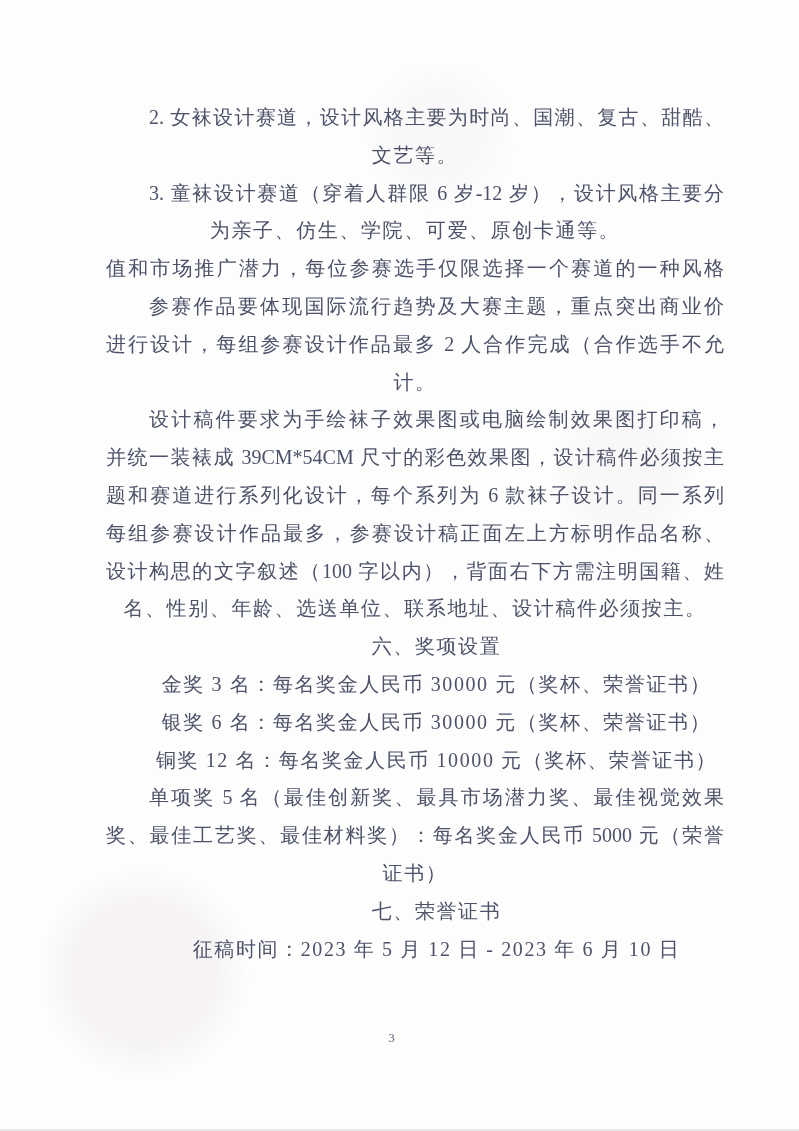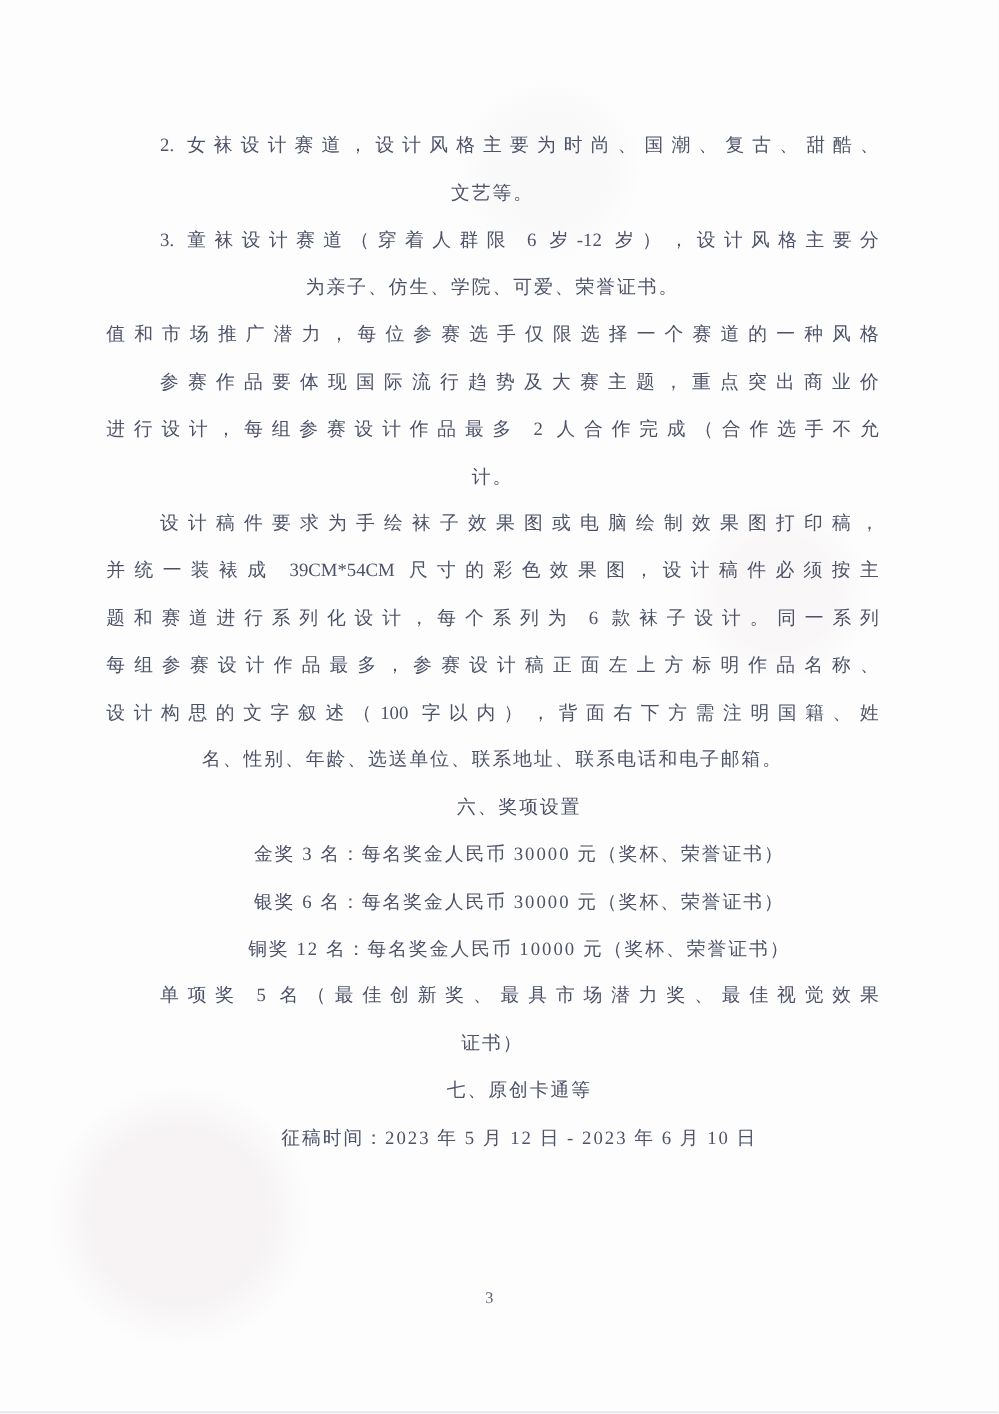--- a/index.html
+++ b/index.html
@@ -25,24 +25,24 @@
     position: absolute;
     inset: 0;
     background:
       radial-gradient(circle at 18% 86%, rgba(235,225,228,0.35) 0 6%, transparent 9%),
       radial-gradient(circle at 78% 42%, rgba(240,232,234,0.30) 0 5%, transparent 8%),
       radial-gradient(circle at 55% 12%, rgba(242,238,240,0.30) 0 4%, transparent 7%);
     pointer-events: none;
   }
   .text-block {
     position: absolute;
-    left: 85px;
+    left: 106px;
     top: 99px;
     width: 618px;
-    font-size: 15px;
+    font-size: 20px;
     color: #4d5269;
   }
   .line {
     height: 37.8px;
     line-height: 37.8px;
     overflow: hidden;
     text-align: center;
   }
   .line:not(.justify) {
     letter-spacing: 1.6px;
@@ -76,37 +76,38 @@
 </style>
 </head>
 <body>
 
 <div class="page">
   <div class="text-block">
 
   <div class="line indent justify">2. 女袜设计赛道，设计风格主要为时尚、国潮、复古、甜酷、</div>
       <div class="line">文艺等。</div>
       <div class="line indent justify">3. 童袜设计赛道（穿着人群限 6 岁-12 岁），设计风格主要分</div>
-      <div class="line">为亲子、仿生、学院、可爱、荣誉证书。</div>
+      <div class="line">为亲子、仿生、学院、可爱、原创卡通等。</div>
       <div class="line justify">值和市场推广潜力，每位参赛选手仅限选择一个赛道的一种风格</div>
       <div class="line indent justify">参赛作品要体现国际流行趋势及大赛主题，重点突出商业价</div>
       <div class="line justify">进行设计，每组参赛设计作品最多 2 人合作完成（合作选手不允</div>
       <div class="line">计。</div>
       <div class="line indent justify">设计稿件要求为手绘袜子效果图或电脑绘制效果图打印稿，</div>
       <div class="line justify">并统一装裱成 39CM*54CM 尺寸的彩色效果图，设计稿件必须按主</div>
       <div class="line justify">题和赛道进行系列化设计，每个系列为 6 款袜子设计。同一系列</div>
       <div class="line justify">每组参赛设计作品最多，参赛设计稿正面左上方标明作品名称、</div>
       <div class="line justify">设计构思的文字叙述（100 字以内），背面右下方需注明国籍、姓</div>
-      <div class="line">名、性别、年龄、选送单位、联系地址、联系电话和电子邮箱。</div>
+      <div class="line">名、性别、年龄、选送单位、联系地址、设计稿件必须按主。</div>
       <div class="line indent">六、奖项设置</div>
       <div class="line indent">金奖 3 名：每名奖金人民币 30000 元（奖杯、荣誉证书）</div>
       <div class="line indent">银奖 6 名：每名奖金人民币 30000 元（奖杯、荣誉证书）</div>
       <div class="line indent">铜奖 12 名：每名奖金人民币 10000 元（奖杯、荣誉证书）</div>
       <div class="line indent justify">单项奖 5 名（最佳创新奖、最具市场潜力奖、最佳视觉效果</div>
+      <div class="line justify">奖、最佳工艺奖、最佳材料奖）：每名奖金人民币 5000 元（荣誉</div>
       <div class="line">证书）</div>
-      <div class="line indent">七、原创卡通等</div>
+      <div class="line indent">七、荣誉证书</div>
       <div class="line indent">征稿时间：2023 年 5 月 12 日 - 2023 年 6 月 10 日</div>
     </div>
 
   <div class="page-number">3</div>
 
   <div class="page-bottom-edge"></div>
 </div>
 
 </body></html>

